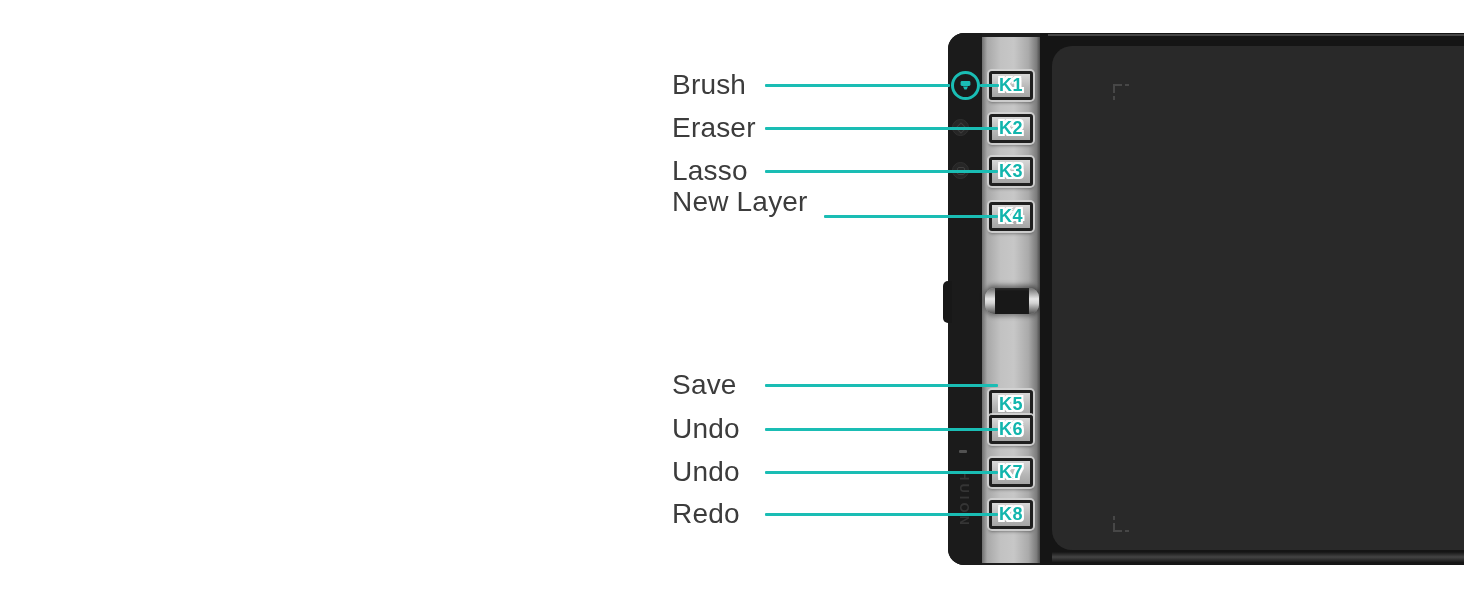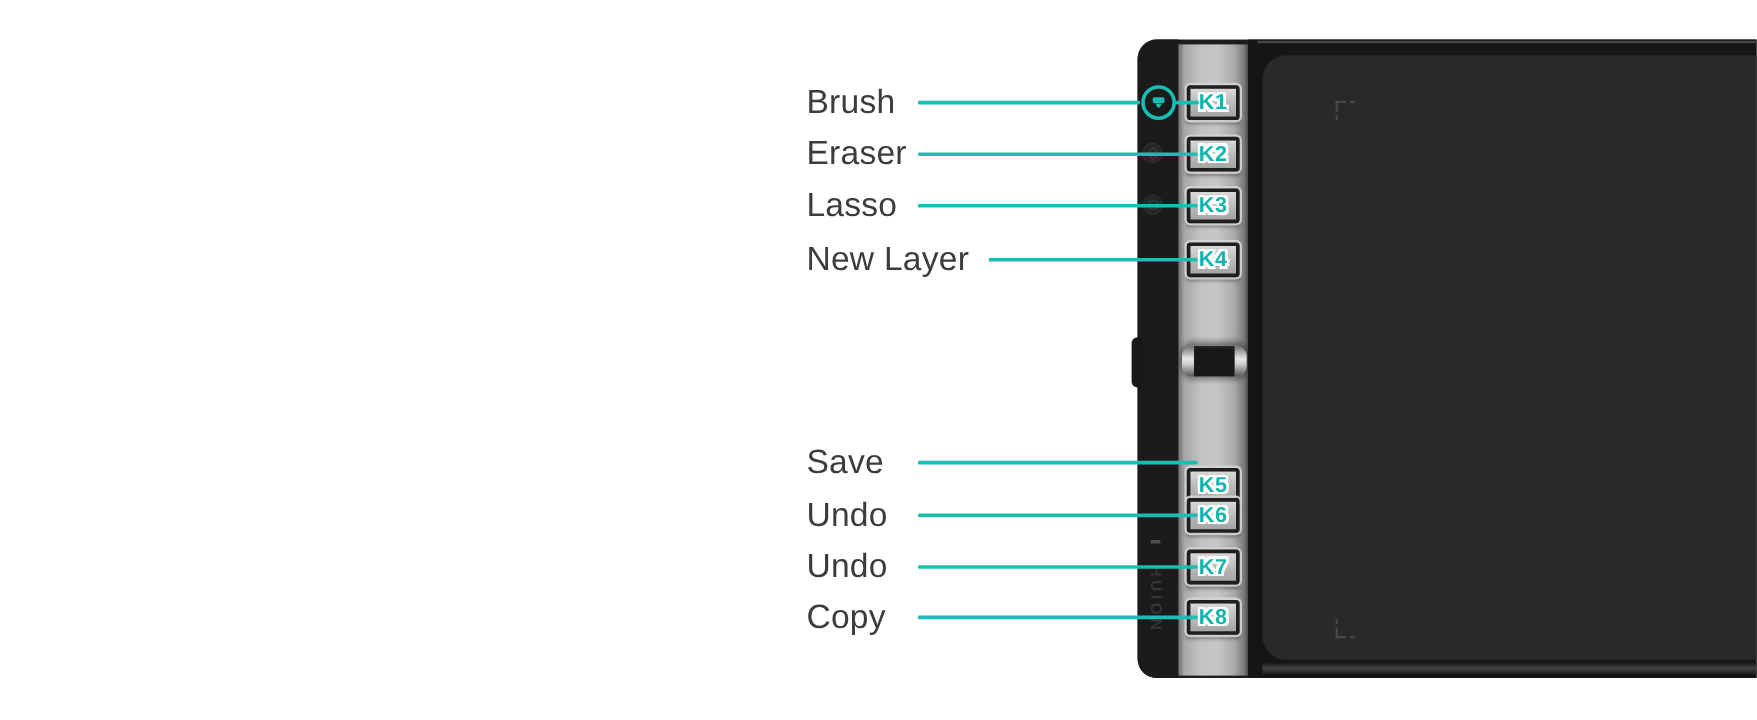--- a/index.html
+++ b/index.html
@@ -96,25 +96,25 @@
   .mark{position:absolute;background:#474747;}
 </style>
 </head>
 <body>
 
 <div class="stage">
 
   <div class="callout-label" style="top:71px">Brush</div>
   <div class="callout-label" style="top:114px">Eraser</div>
   <div class="callout-label" style="top:157px">Lasso</div>
-  <div class="callout-label" style="top:202px">New Layer</div>
+  <div class="callout-label" style="top:188px">New Layer</div>
   <div class="callout-label" style="top:371px">Save</div>
   <div class="callout-label" style="top:415px">Undo</div>
   <div class="callout-label" style="top:458px">Undo</div>
-  <div class="callout-label" style="top:500px">Copy</div>
+  <div class="callout-label" style="top:500px">Redo</div>
 
   <div class="cline" style="top:84px;left:765px;width:185px"></div>
   <div class="cline" style="top:84px;left:980px;width:19px"></div>
   <div class="cline" style="top:127px;left:765px;width:233px"></div>
   <div class="cline" style="top:170px;left:765px;width:233px"></div>
   <div class="cline" style="top:215px;left:824px;width:174px"></div>
   <div class="cline" style="top:384px;left:765px;width:233px"></div>
   <div class="cline" style="top:428px;left:765px;width:233px"></div>
   <div class="cline" style="top:471px;left:765px;width:233px"></div>
   <div class="cline" style="top:513px;left:765px;width:233px"></div>

